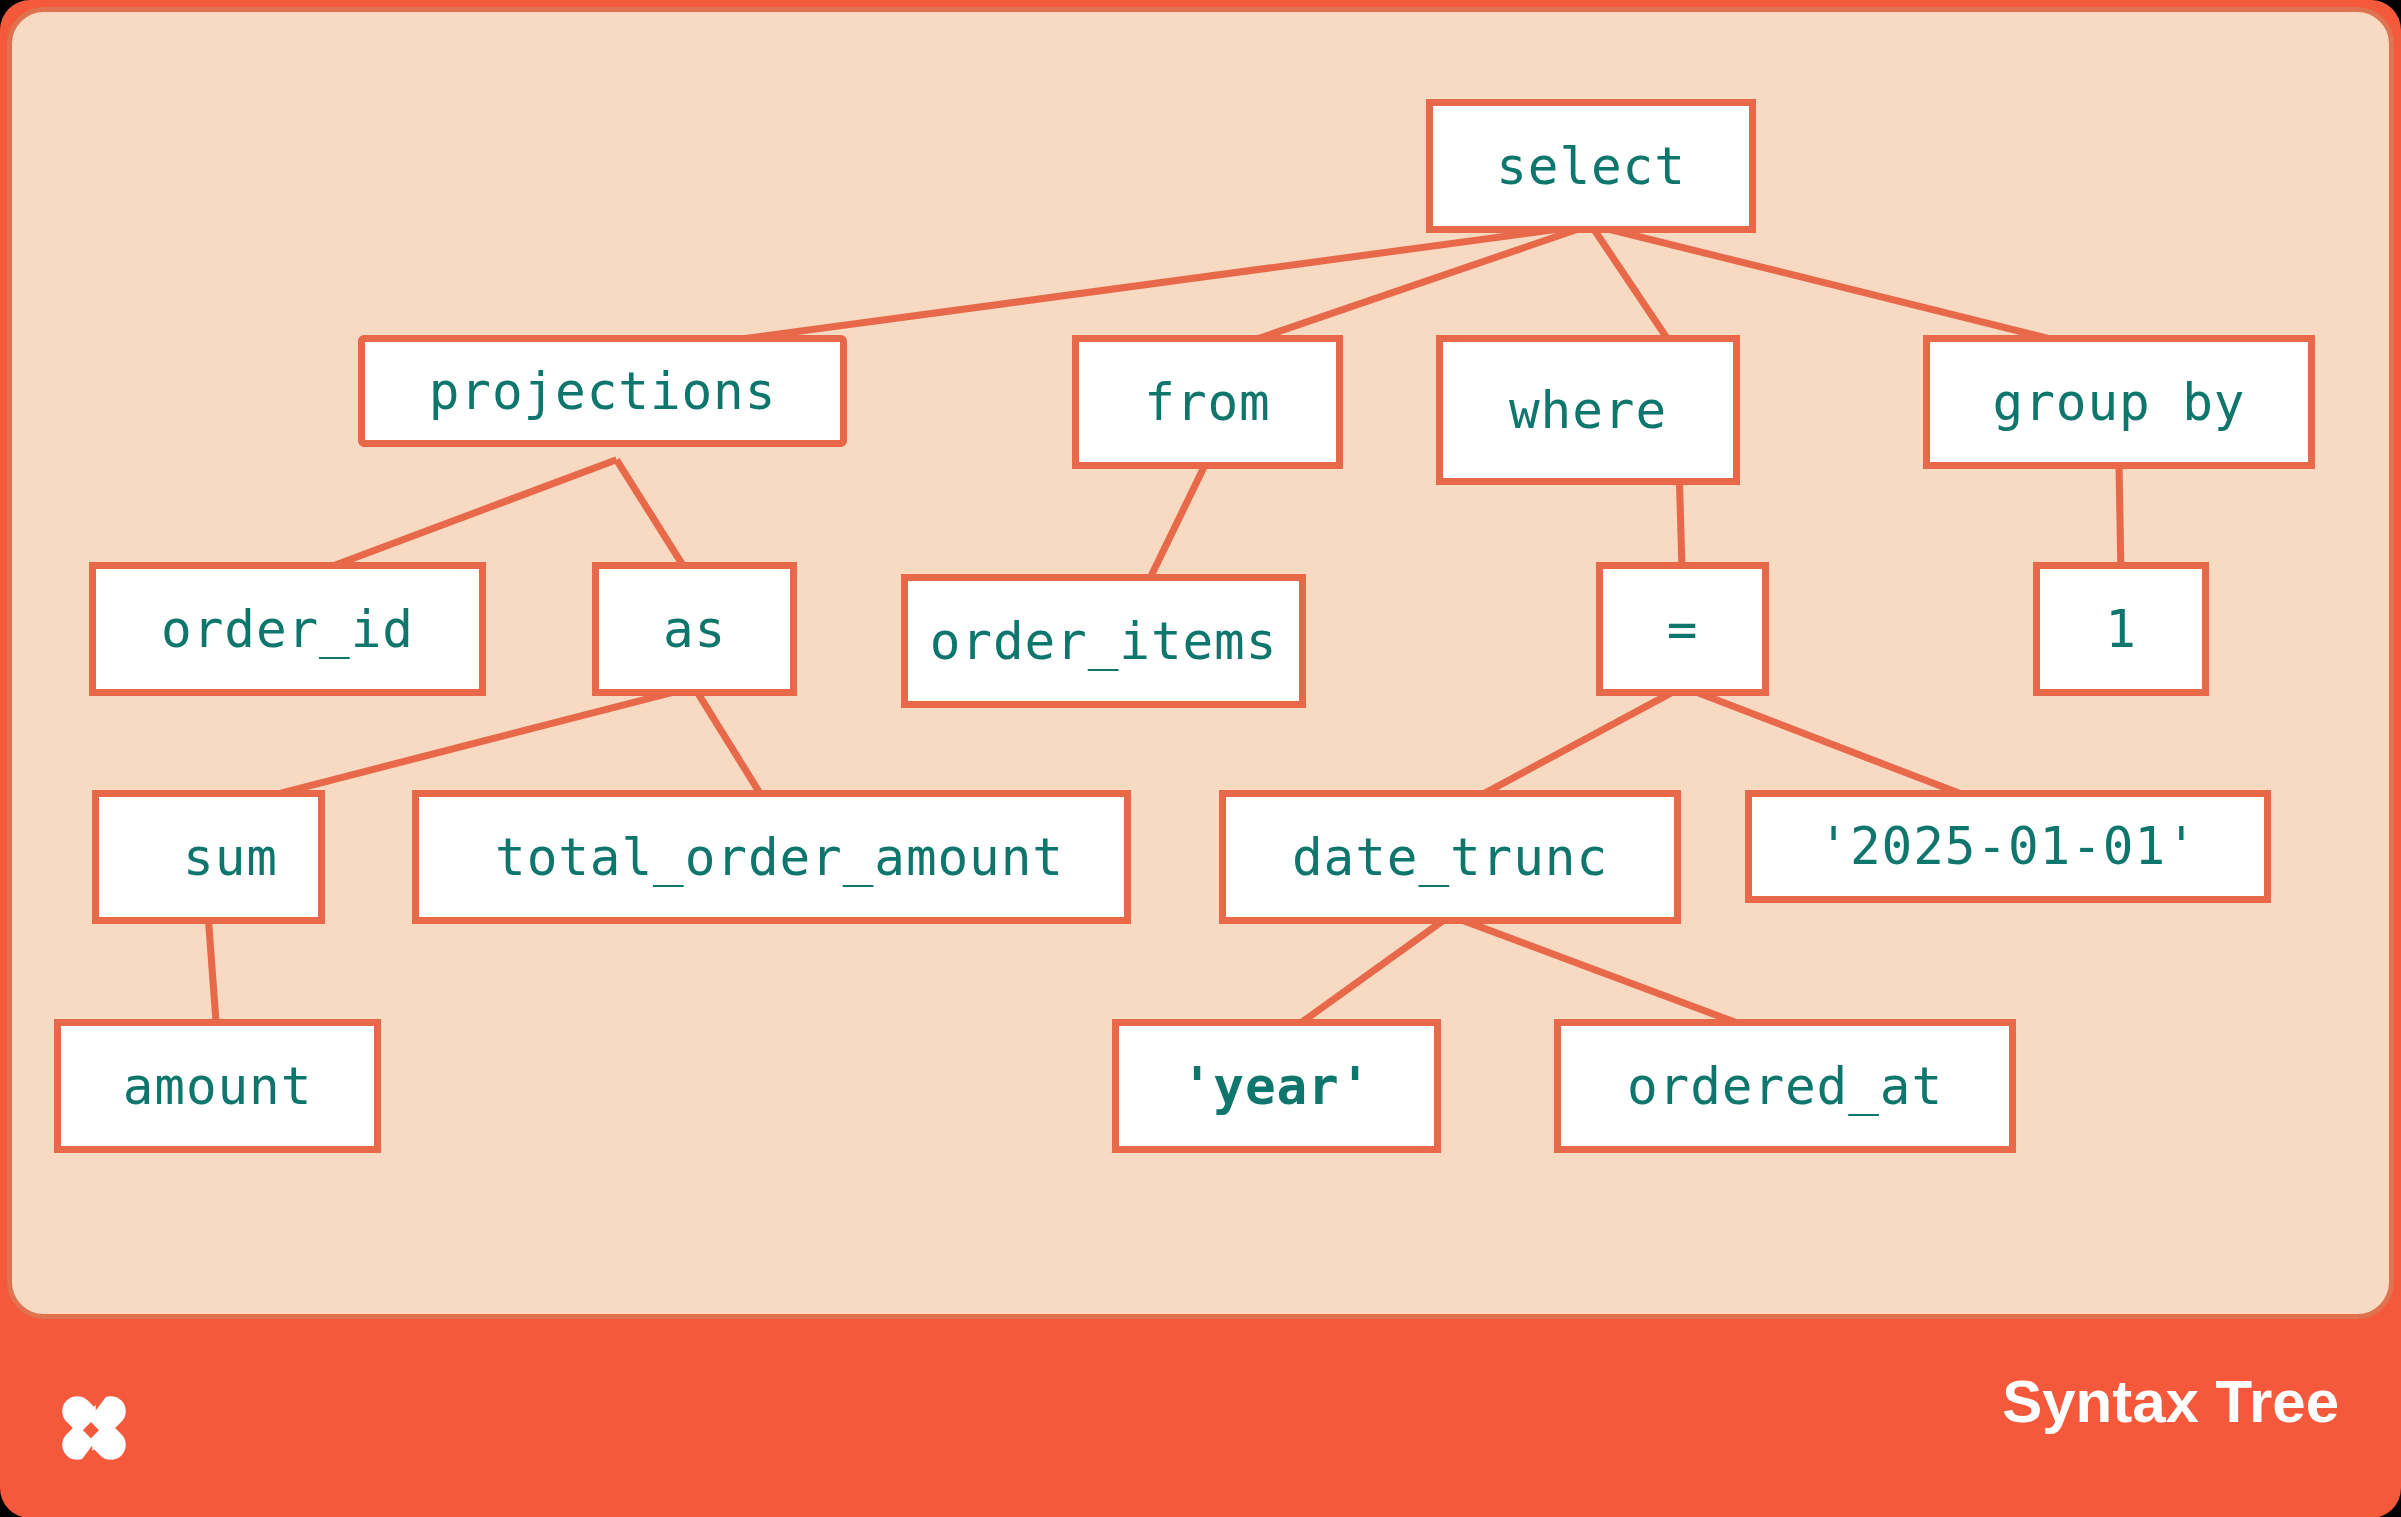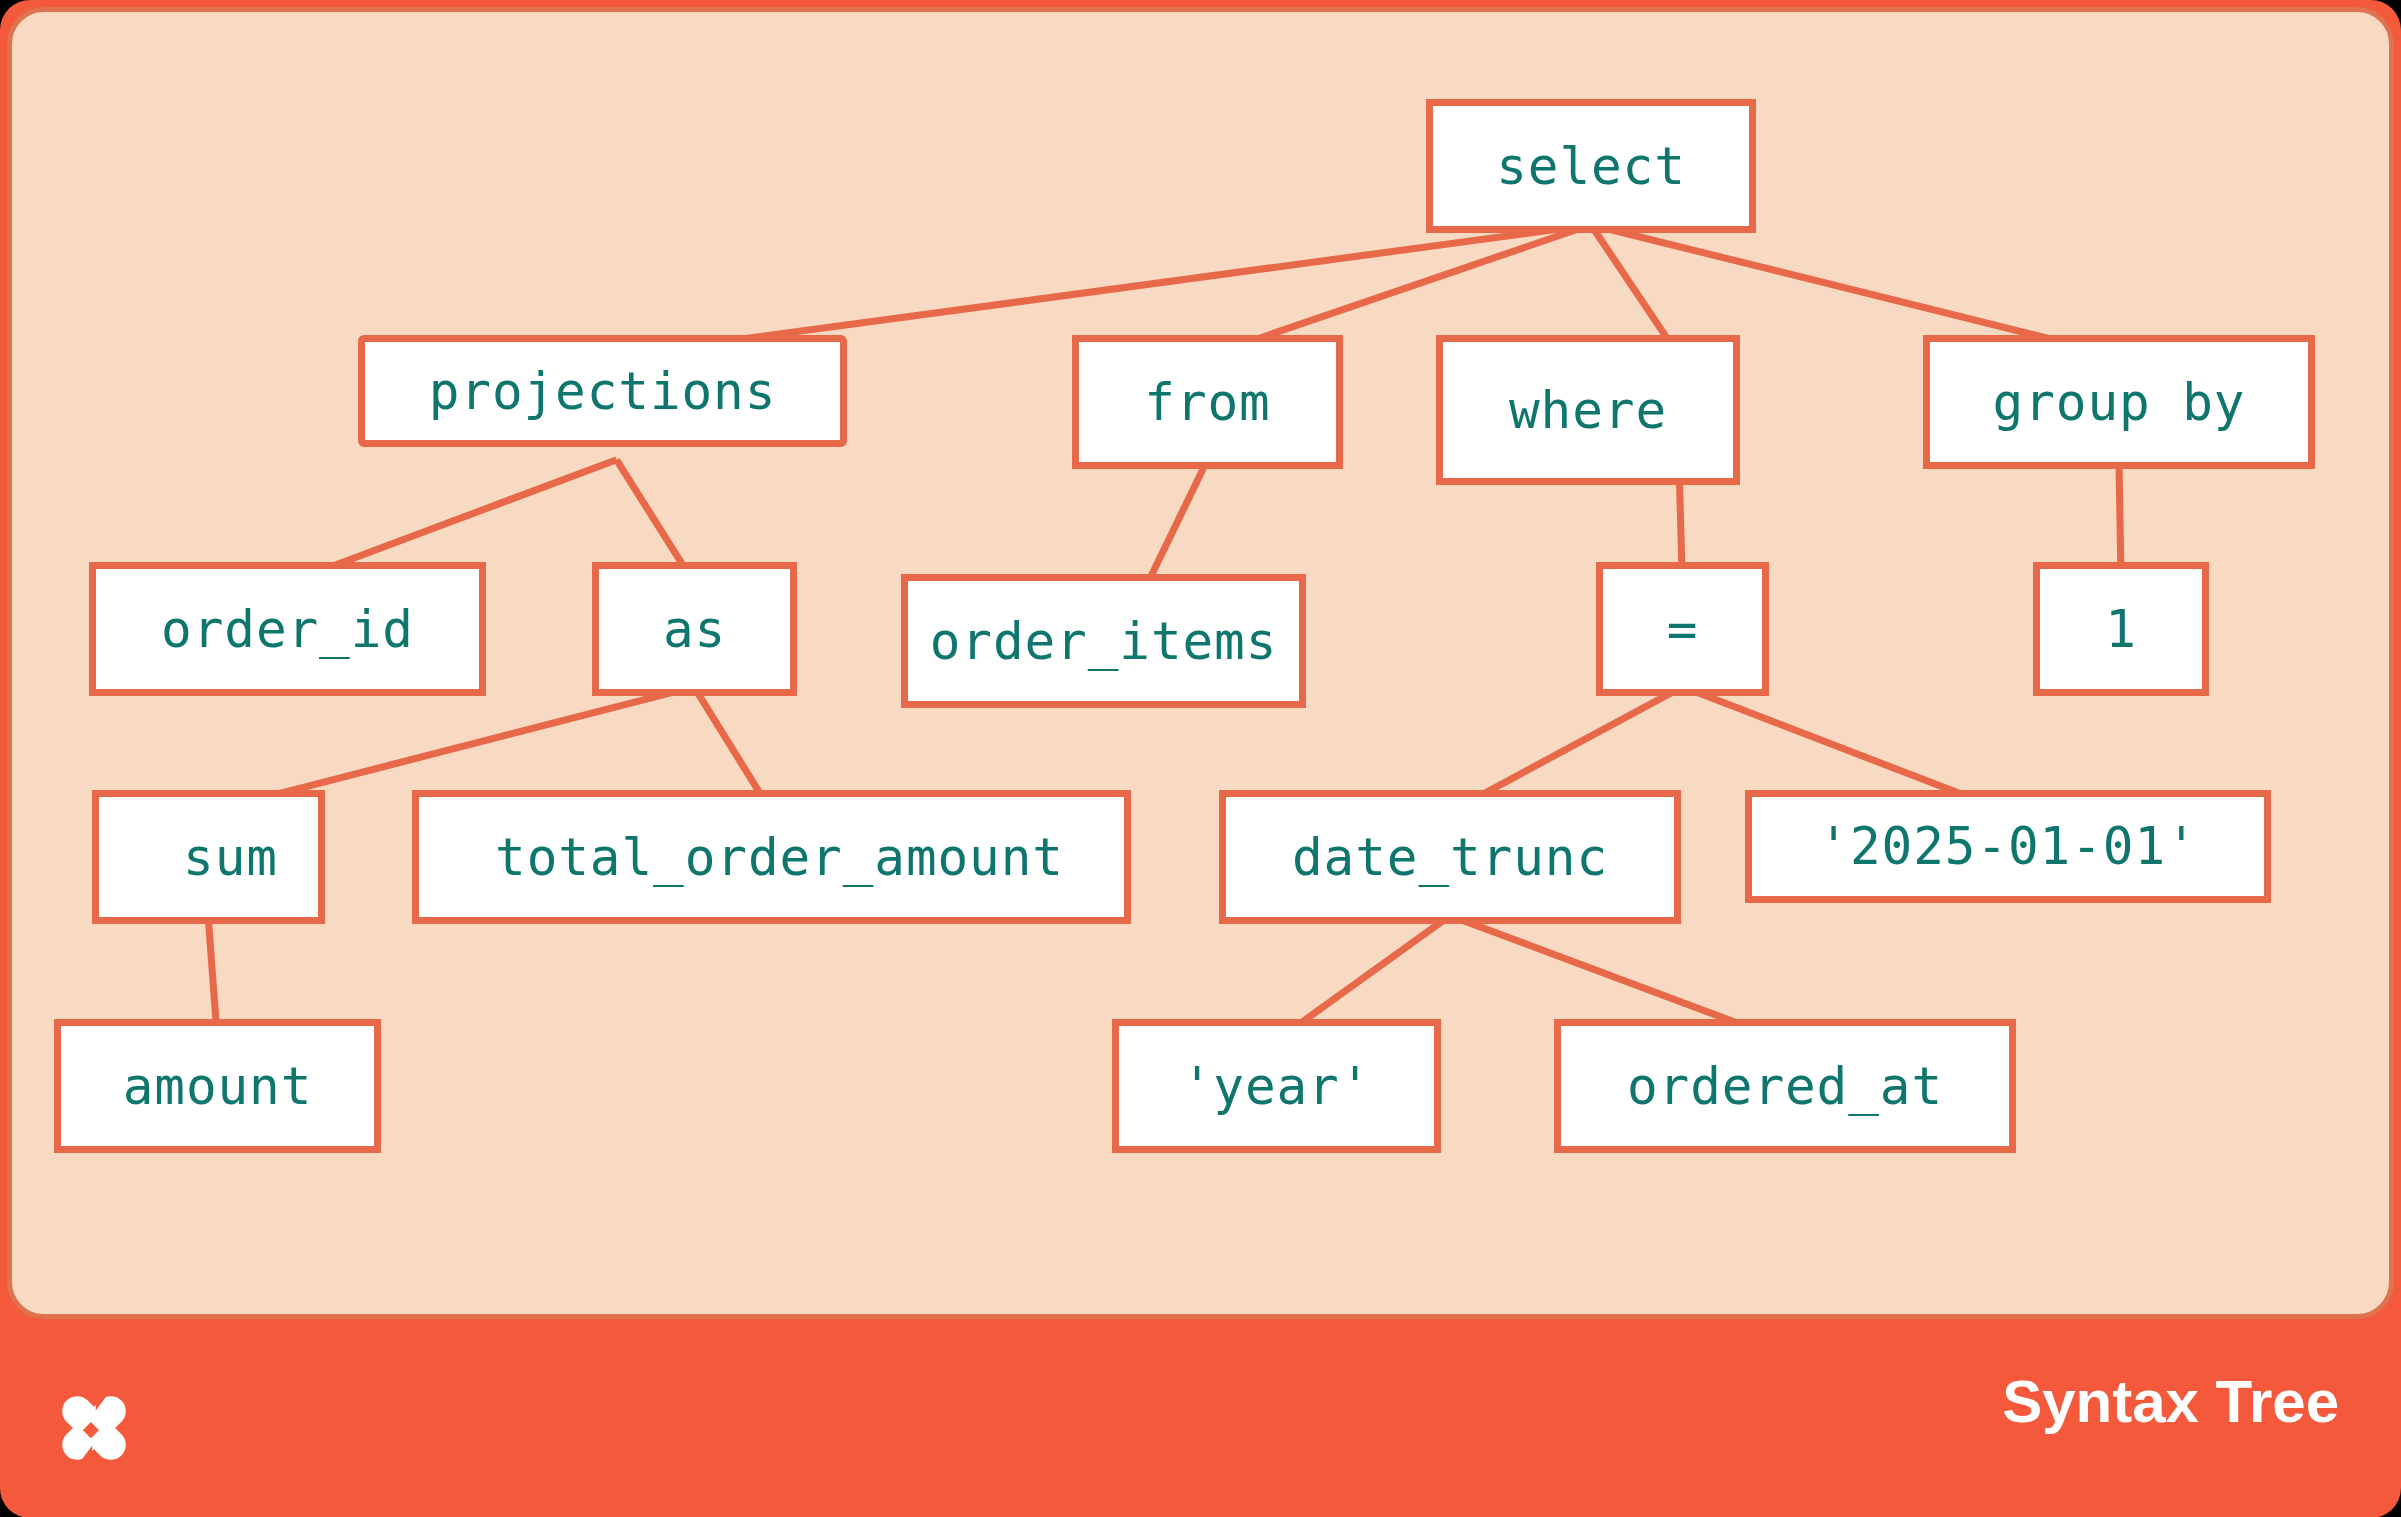--- a/index.html
+++ b/index.html
@@ -81,21 +81,21 @@
       <div class="node" style="left: 89px; top: 562px; width: 397px; height: 134px;">order_id</div>
       <div class="node" style="left: 592px; top: 562px; width: 205px; height: 134px;">as</div>
       <div class="node" style="left: 901px; top: 562px; width: 405px; height: 134px; margin-top: 12px;">order_items</div>
       <div class="node" style="left: 1596px; top: 562px; width: 173px; height: 134px;">=</div>
       <div class="node" style="left: 2033px; top: 562px; width: 176px; height: 134px;">1</div>
       <div class="node" style="left: 92px; top: 790px; width: 233px; height: 134px; padding-left: 44px;">sum</div>
       <div class="node" style="left: 412px; top: 790px; width: 719px; height: 134px; padding-left: 16px;">total_order_amount</div>
       <div class="node" style="left: 1219px; top: 790px; width: 462px; height: 134px;">date_trunc</div>
       <div class="node" style="left: 1745px; top: 790px; width: 526px; height: 113px;">'2025-01-01'</div>
       <div class="node" style="left: 54px; top: 1019px; width: 327px; height: 134px;">amount</div>
-      <div class="node" style="left: 1112px; top: 1019px; width: 329px; height: 134px;">'year'</div>
+      <div class="node" style="left: 1112px; top: 1019px; width: 329px; height: 134px; font-weight: bold;">'year'</div>
       <div class="node" style="left: 1554px; top: 1019px; width: 462px; height: 134px;">ordered_at</div>
     </div>
 
   <div class="footer-bar">
     <svg class="brand-logo" xmlns="http://www.w3.org/2000/svg" viewBox="0 0 100 100">
       <g fill="#FFFFFF">
         <rect x="6" y="33" width="88" height="34" rx="17" transform="rotate(45 50 50)"></rect>
         <rect x="6" y="33" width="88" height="34" rx="17" transform="rotate(-45 50 50)"></rect>
       </g>
       <g fill="#F4593B">

